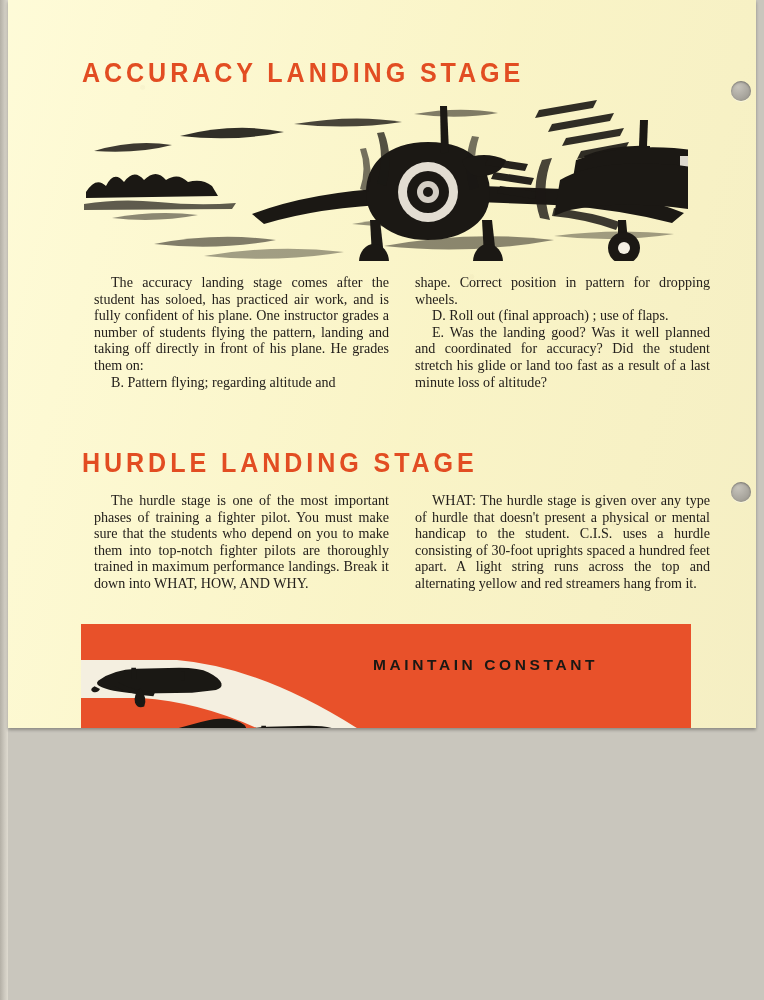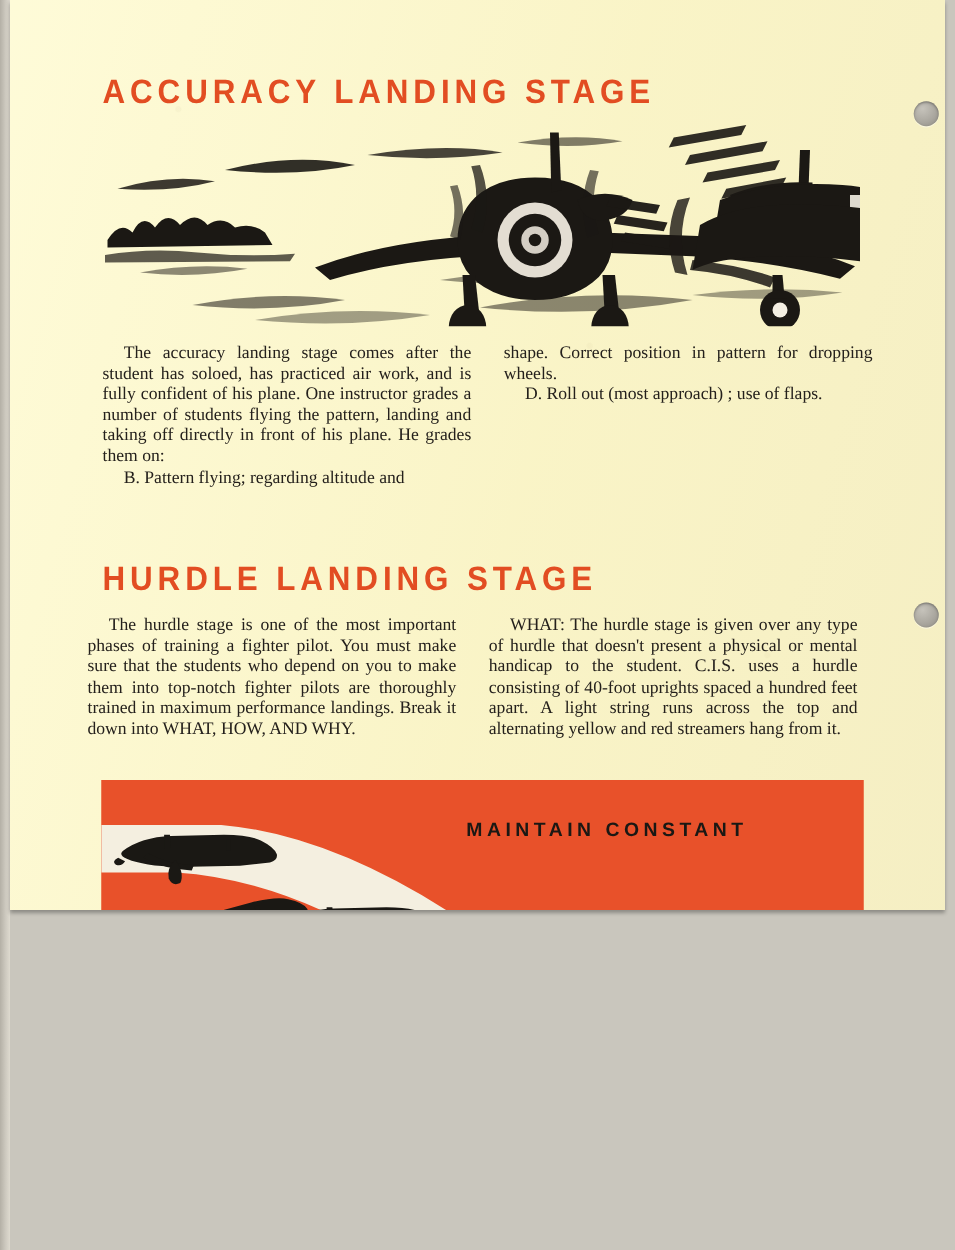--- a/index.html
+++ b/index.html
@@ -49,21 +49,21 @@
     font-weight:bold;
     color:#e24d22;
     font-size:27px;
     letter-spacing:4.2px;
     transform:scaleX(.93);
     transform-origin:left center;
     white-space:nowrap;
   }
 
   
-  .cols{ position:absolute; display:flex; gap:26px; }
+  .cols{ position:absolute; display:flex; gap:26px;margin-left:12px; }
   .col{ width:295px; }
   .col p{
     margin:0;
     font-size:14.1px;
     line-height:16.6px;
     text-align:justify;
     color:#24201c;
     -webkit-hyphens:none; hyphens:none;
   }
   .col p.ind{ text-indent:17px; }
@@ -195,32 +195,33 @@
     </g>
   </svg>
 
   <div class="cols" style="left:74px;top:274px;">
     <div class="col">
       <p class="ind">The accuracy landing stage comes after the student has soloed, has practiced air work, and is fully confident of his plane. One instructor grades a number of students flying the pattern, landing and taking off directly in front of his plane. He grades them on:</p>
       <p class="ind">B. Pattern flying; regarding altitude and</p>
     </div>
     <div class="col">
       <p>shape. Correct position in pattern for dropping wheels.</p>
-      <p class="ind">D. Roll out (most approach) ; use of flaps.</p>
+      <p class="ind">D. Roll out (final approach) ; use of flaps.</p>
+      <p class="ind">E. Was the landing good? Was it well planned and coordinated for accuracy? Did the student stretch his glide or land too fast as a result of a last minute loss of altitude?</p>
     </div>
   </div>
 
   <div class="section-title" style="left:74px;top:448px;position:absolute;">HURDLE LANDING STAGE</div>
 
-  <div class="cols" style="left:62px;top:492px;font-family:Liberation Serif, serif;">
+  <div class="cols" style="left:74px;top:492px;font-family:Liberation Serif, serif;">
     <div class="col">
       <p class="ind">The hurdle stage is one of the most important phases of training a fighter pilot. You must make sure that the students who depend on you to make them into top-notch fighter pilots are thoroughly trained in maximum performance landings. Break it down into WHAT, HOW, AND WHY.</p>
     </div>
     <div class="col">
-      <p class="ind">WHAT: The hurdle stage is given over any type of hurdle that doesn't present a physical or mental handicap to the student. C.I.S. uses a hurdle consisting of 40-foot uprights spaced a hundred feet apart. A light string runs across the top and alternating yellow and red streamers hang from it.</p>
+      <p class="ind">WHAT: The hurdle stage is given over any type of hurdle that doesn't present a physical or mental handicap to the student. C.I.S. uses a hurdle consisting of 30-foot uprights spaced a hundred feet apart. A light string runs across the top and alternating yellow and red streamers hang from it.</p>
     </div>
   </div>
 
   <div id="hurdle-panel">
     <svg viewBox="0 0 610 273" width="610" height="273">
 
       <path d="M-10 36 L96 36 Q190 44 300 120 Q410 196 520 246 L610 246 L610 273 L470 273 Q350 214 240 140 Q150 80 60 74 L-10 74 Z" fill="#f4efe0"></path>
 
       <path d="M-10 0 L-10 40 L40 40 L40 0 Z" fill="#f4efe0" opacity="0"></path>
 

